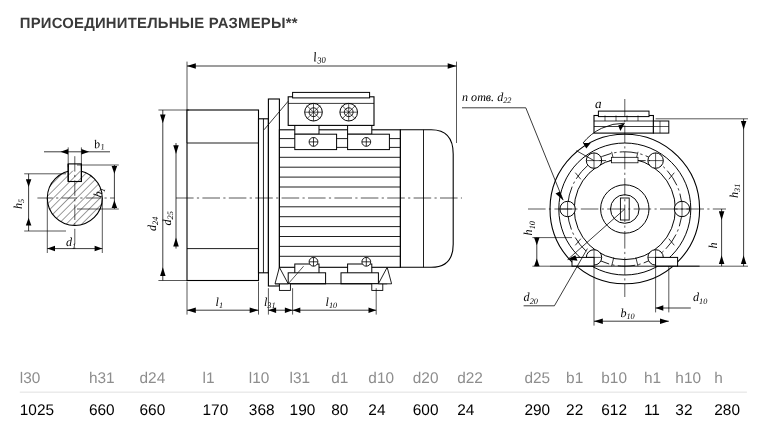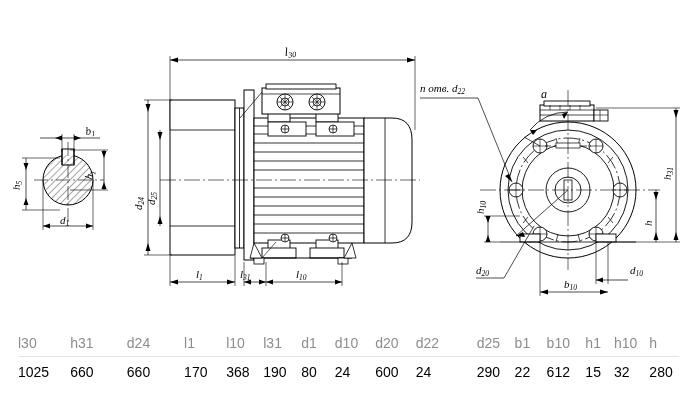--- a/index.html
+++ b/index.html
@@ -39,21 +39,21 @@
     background:#e3e3e3;
   }
   .cell{
     font-size:14px;color:#8d8d8d;
     text-align:left;white-space:nowrap;
   }
   .vals .cell{color:#000000;}
 
   
   .c0{width:62px;}
-  .c1{width:53px;}
+  .c1{width:53px;text-align:center;}
   .c2{width:68px;margin-left:12px;}
   .c3{width:50px;}
   .c4{width:44px;}
   .c5{width:45px;}
   .c6{width:40px;}
   .c7{width:48px;}
   .c8{width:48px;}
   .c9{width:44px;}
   .c10{width:45px;margin-left:24px;}
   .c11{width:38px;}
@@ -67,20 +67,21 @@
     position:absolute;right:8px;bottom:18px;
     width:150px;height:46px;
     opacity:.5;pointer-events:none;
   }
 </style>
 </head>
 <body>
 
 <div id="page">
 
+  <div class="title">ПРИСОЕДИНИТЕЛЬНЫЕ РАЗМЕРЫ**</div>
 
   <div class="drawing">
     <svg width="697" height="290" viewBox="0 0 697 290" xmlns="http://www.w3.org/2000/svg">
       <g fill="none" stroke="#000" stroke-width="0.9" shape-rendering="geometricPrecision">
 
         <g>
 
           <defs>
             <pattern id="hatch" width="5" height="5" patternTransform="rotate(45)" patternUnits="userSpaceOnUse">
               <line x1="0" y1="0" x2="0" y2="5" stroke="#000" stroke-width="0.7"></line>
@@ -408,21 +409,21 @@
       <div class="cell c3">170</div>
       <div class="cell c4">368</div>
       <div class="cell c5">190</div>
       <div class="cell c6">80</div>
       <div class="cell c7">24</div>
       <div class="cell c8">600</div>
       <div class="cell c9">24</div>
       <div class="cell c10">290</div>
       <div class="cell c11">22</div>
       <div class="cell c12">612</div>
-      <div class="cell c13">15</div>
+      <div class="cell c13">11</div>
       <div class="cell c14">32</div>
       <div class="cell c15">280</div>
     </div>
 
   </div>
 
 
 </div>
 
 </body></html>

